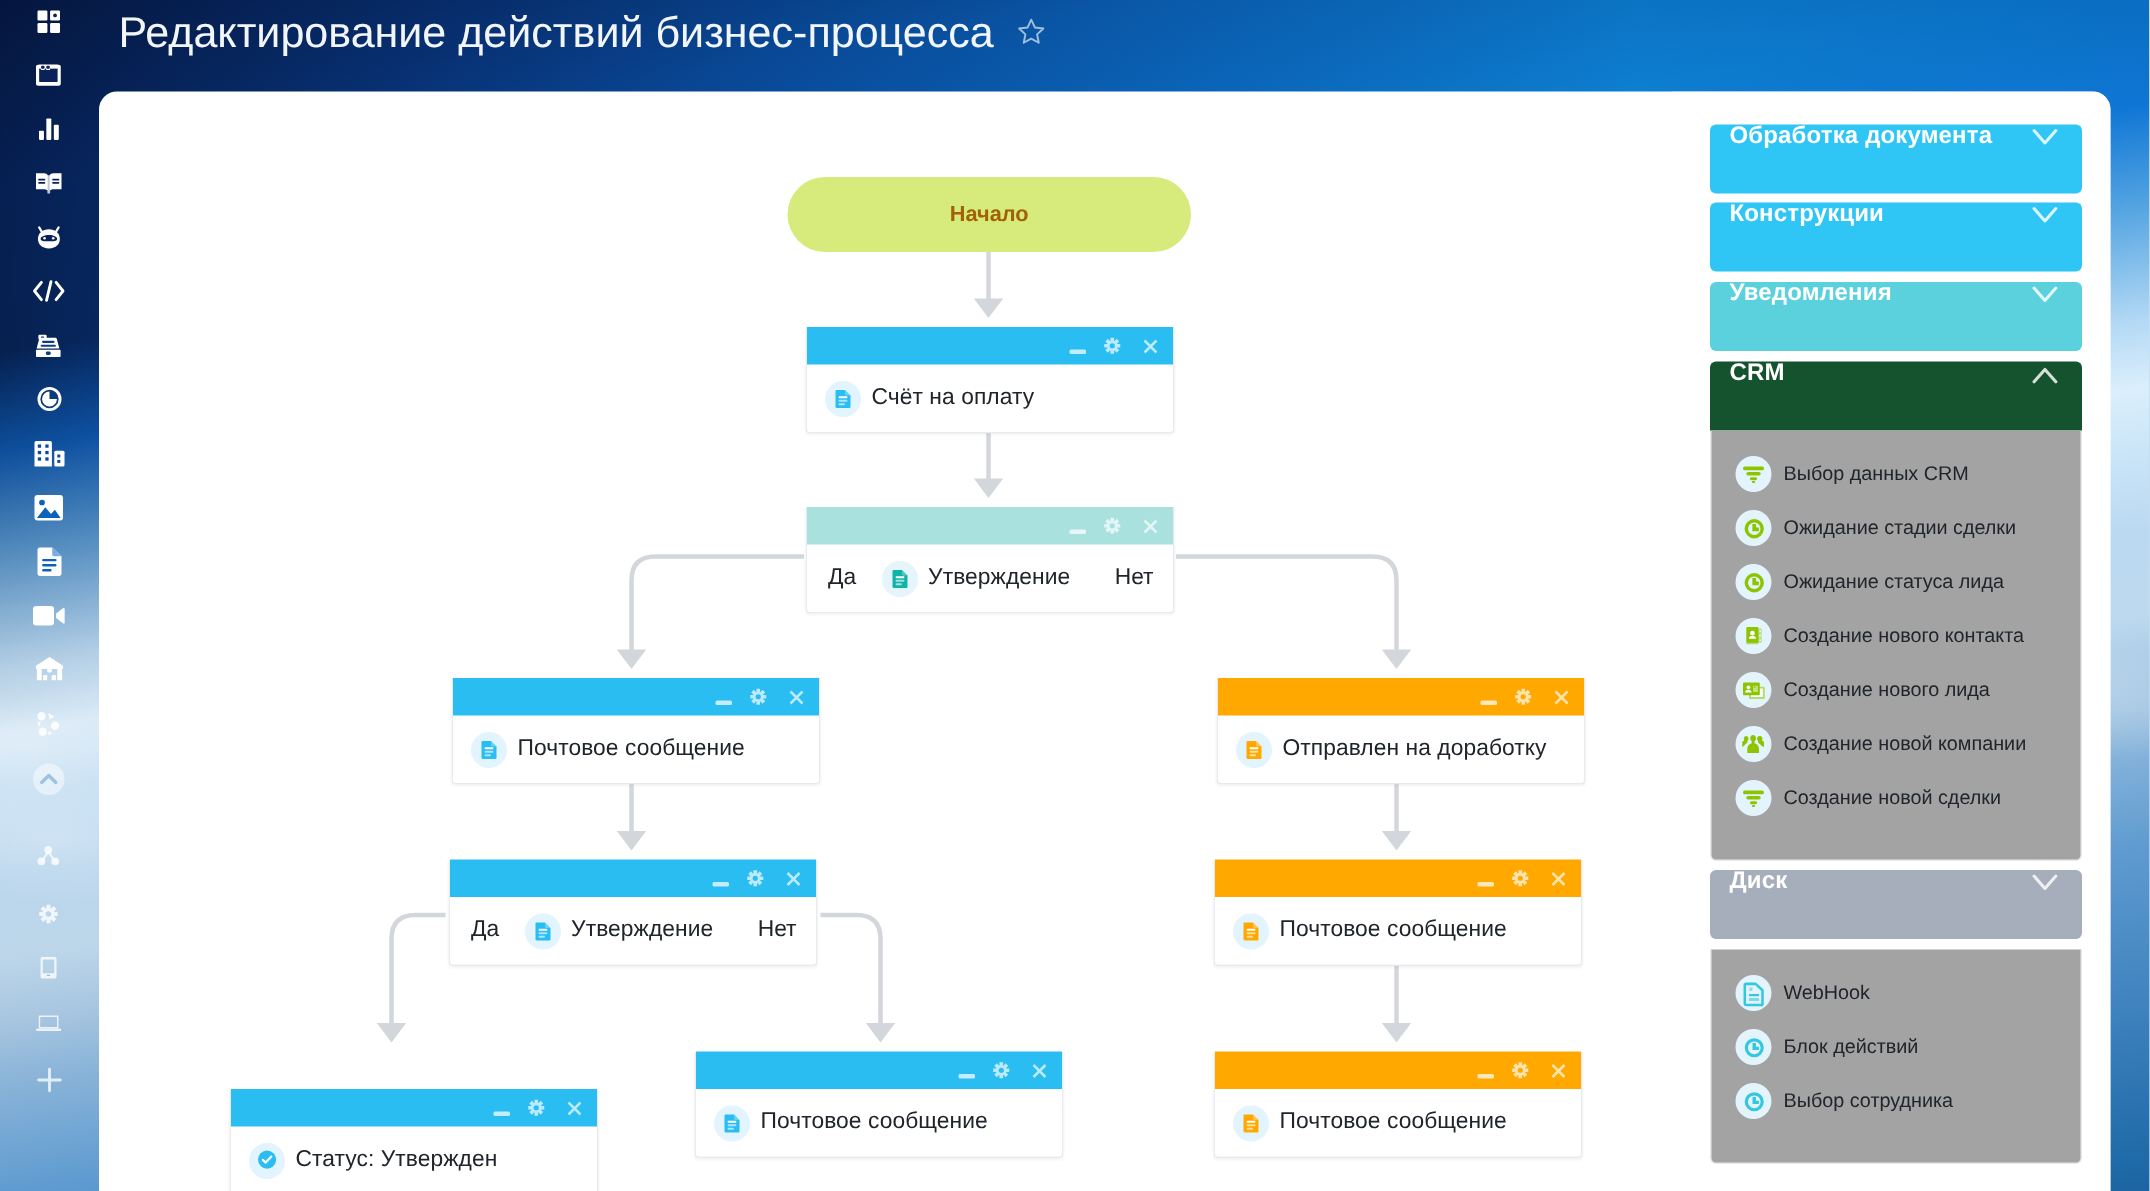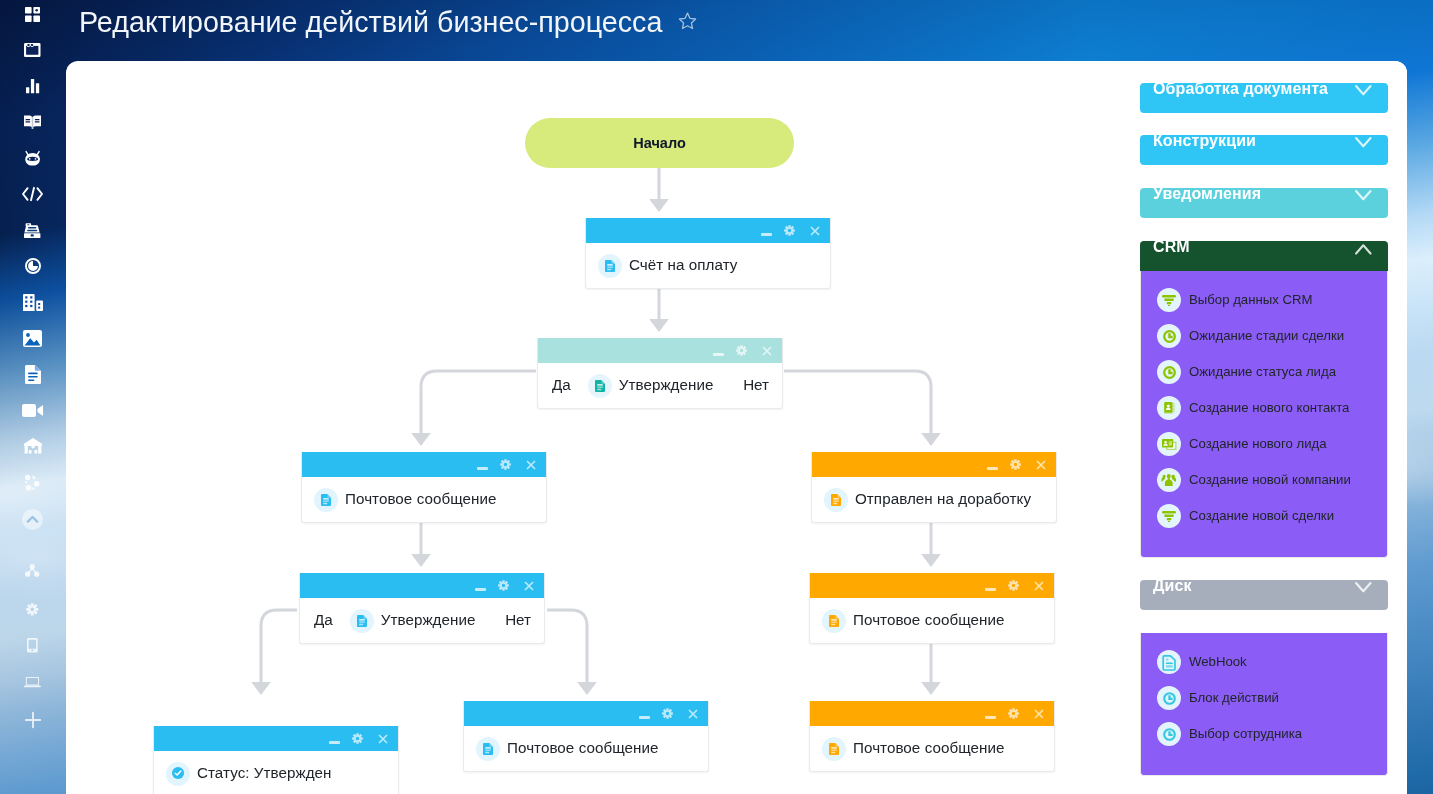--- a/index.html
+++ b/index.html
@@ -59,29 +59,29 @@
   .canvas{position:absolute;left:0;top:0;width:1049px;height:740px;overflow:hidden;}
   .node{position:absolute;background:#fff;border:1px solid #e9eaeb;border-top:none;border-radius:0 0 3px 3px;box-sizing:border-box;
      box-shadow:0 1px 2px rgba(0,0,0,.05);}
   .node .nhead{height:25px;display:flex;align-items:center;justify-content:flex-end;padding-right:3px;gap:0px;}
   .node .nbody{height:45px;display:flex;align-items:center;padding:0 12px;box-sizing:border-box;}
   .node .nlabel{font-size:15.2px;color:#20252b;letter-spacing:.05px;white-space:nowrap;position:relative;top:-1px;}
   .ibadge{width:24px;height:24px;border-radius:50%;background:#e2f4fd;display:flex;align-items:center;justify-content:center;flex:0 0 24px;}
   .hbtn{width:25px;height:24px;display:flex;align-items:center;justify-content:center;cursor:pointer;}
   .dash{width:11px;height:2.4px;background:rgba(255,255,255,.72);border-radius:1px;margin-top:8px;margin-left:4px;}
   .startnode{position:absolute;border-radius:25px;background:#d7ea7c;display:flex;align-items:center;justify-content:center;}
-  .startnode span{font-size:14.5px;font-weight:bold;color:#0f172a;}
+  .startnode span{font-size:14.5px;font-weight:bold;color:#a16207;}
   .yesno{font-size:15.2px;color:#20252b;font-weight:400;position:relative;top:-1px;}
 
   
   .rightcol{position:absolute;left:1049px;top:0;width:292px;height:740px;background:#fff;}
   .acc{position:absolute;left:25px;width:248px;}
-  .acc-head{height:30px;border-radius:4px;display:flex;align-items:center;padding:0 16px 16px 13px;box-sizing:border-box;justify-content:space-between;cursor:pointer;}
+  .acc-head{height:46px;border-radius:4px;display:flex;align-items:flex-start;padding:0 16px 16px 13px;box-sizing:border-box;justify-content:space-between;cursor:pointer;}
   .acc-head>span:first-child{font-size:16px;font-weight:bold;color:#fff;letter-spacing:.1px;position:relative;top:-1px;}
-  .acc-body{background:#8b5cf6;border:1px solid #e6e8ea;border-top:none;border-radius:0 0 4px 4px;padding:11px 0 23px 0;box-sizing:border-box;text-align:right;}
+  .acc-body{background:#a3a3a3;border:1px solid #e6e8ea;border-top:none;border-radius:0 0 4px 4px;padding:11px 0 23px 0;box-sizing:border-box;text-align:right;}
   .acc-item{height:36px;display:flex;align-items:center;padding-left:16px;gap:8px;cursor:pointer;}
   .acc-item .txt{font-size:13.2px;color:#20252b;white-space:nowrap;position:relative;top:-.5px;}
   .acc-item .ib{width:24px;height:24px;border-radius:50%;background:#e3f4fd;display:flex;align-items:center;justify-content:center;flex:0 0 24px;}
 
   svg{overflow:visible;}
 </style>
 </head>
 <body>
 
 <div id="app">
@@ -326,21 +326,21 @@
           <path d="M 231 549 L 211 549 Q 195 549 195 565 L 195 622" fill="none" stroke="#d3d6db" stroke-width="3" stroke-linecap="butt"></path>
           <path d="M 185.2 621 L 204.8 621 L 195 634 Z" fill="#d3d6db"></path>
           <path d="M 481 549 L 505 549 Q 521 549 521 565 L 521 622" fill="none" stroke="#d3d6db" stroke-width="3" stroke-linecap="butt"></path>
           <path d="M 511.2 621 L 530.8 621 L 521 634 Z" fill="#d3d6db"></path>
           <path d="M 865 582 L 865 622" fill="none" stroke="#d3d6db" stroke-width="3" stroke-linecap="butt"></path>
           <path d="M 855.2 621 L 874.8 621 L 865 634 Z" fill="#d3d6db"></path>
         </svg>
         <div class="startnode" style="left: 459px; top: 57px; width: 269px; height: 50px; background: rgb(215, 234, 124);">
           <span>Начало</span>
         </div>
-        <div class="node" style="left: 471px; top: 157px; width: 246px; margin-left: 48px;">
+        <div class="node" style="left: 471px; top: 157px; width: 246px;">
           <div class="nhead" style="background:#29bdf2;--hdr:#29bdf2">
             <div class="hbtn">
               <span class="dash"></span>
             </div>
             <div class="hbtn">
               <svg width="11" height="11" viewBox="0 0 24 24">
                 <path fill-rule="evenodd" d="M 9.30 0.31 L 14.70 0.31 L 14.62 4.65 L 15.34 4.95 L 18.36 1.82 L 22.18 5.64 L 19.05 8.66 L 19.35 9.38 L 23.69 9.30 L 23.69 14.70 L 19.35 14.62 L 19.05 15.34 L 22.18 18.36 L 18.36 22.18 L 15.34 19.05 L 14.62 19.35 L 14.70 23.69 L 9.30 23.69 L 9.38 19.35 L 8.66 19.05 L 5.64 22.18 L 1.82 18.36 L 4.95 15.34 L 4.65 14.62 L 0.31 14.70 L 0.31 9.30 L 4.65 9.38 L 4.95 8.66 L 1.82 5.64 L 5.64 1.82 L 8.66 4.95 L 9.38 4.65 Z M12 8.2 A3.8 3.8 0 1 0 12 15.8 A3.8 3.8 0 1 0 12 8.2 Z" fill="rgba(255,255,255,.68)"></path>
               </svg>
             </div>
             <div class="hbtn">

